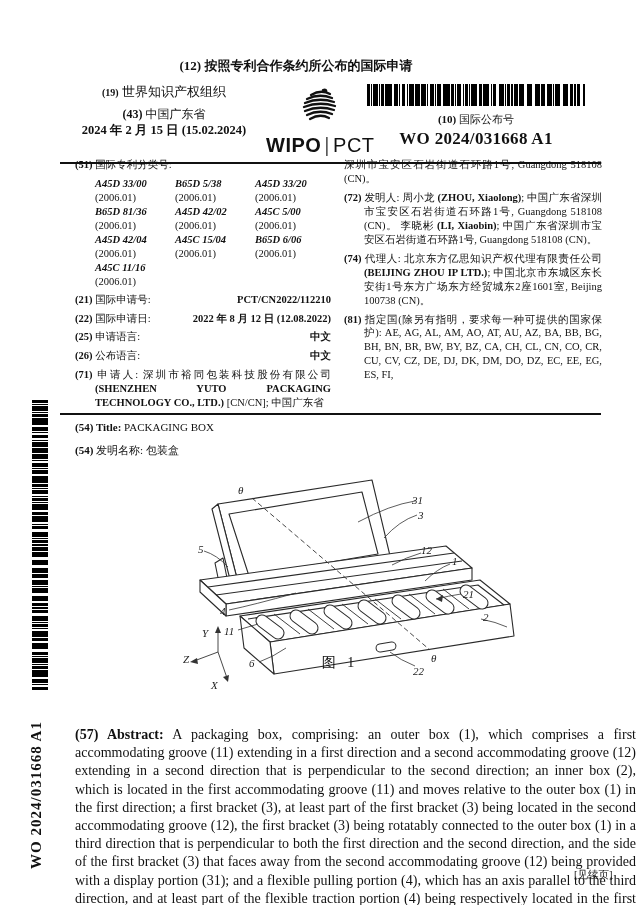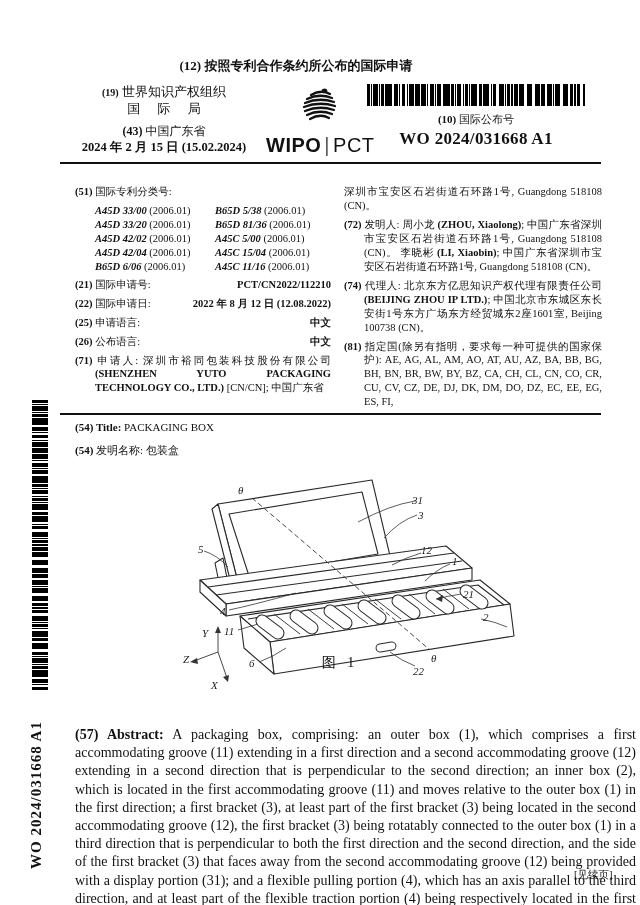--- a/index.html
+++ b/index.html
@@ -28,30 +28,30 @@
        repeating-linear-gradient(90deg,#000 0 1px,rgba(0,0,0,0) 1px 6px),
        repeating-linear-gradient(90deg,#000 0 3px,#fff 3px 7px);}
   #pub-no-block{top:112px;left:367px;width:218px;text-align:center;}
   #pub-no-label{font-size:11px;}
   #pub-no{font-size:17px;font-weight:bold;letter-spacing:.3px;margin-top:2px;white-space:nowrap;}
   .rule{left:60px;width:541px;height:2px;background:#111;}
   #rule1{top:162px;}
   #rule2{top:413px;}
 
   
-  #biblio{top:185px;left:75px;width:527px;display:flex;gap:13px;
+  #biblio{top:158px;left:75px;width:527px;display:flex;gap:13px;
           font-size:10.5px;line-height:1.33;}
   #col-left{width:256px;}
   #col-right{width:258px;}
   .entry{margin-bottom:5px;text-align:justify;}
   .hang{padding-left:20px;text-indent:-20px;}
   .cont{padding-left:0;}
   .kv{display:flex;justify-content:space-between;white-space:nowrap;gap:34px;}
   .kv .val{font-weight:bold;}
-  #ipc-grid{padding-left:20px;display:grid;grid-template-columns:1fr 1fr;column-gap:4px;}
+  #ipc-grid{padding-left:20px;display:grid;grid-template-columns:1fr 1fr 1fr;column-gap:4px;}
   #ipc-grid .code{font-weight:bold;font-style:italic;}
 
   
   #title-en{top:421px;left:75px;width:520px;font-size:11px;}
   #title-cn{top:443px;left:75px;width:520px;font-size:11px;}
 
   
   #barcode-left{top:400px;left:32px;width:16px;height:290px;
      background:
        repeating-linear-gradient(180deg,#000 0 1px,rgba(0,0,0,0) 1px 4px),
@@ -71,21 +71,20 @@
   #abstract{top:726px;left:75px;width:561px;font-size:14px;line-height:1.3;text-align:justify;}
   #continuation-note{top:868px;left:574px;font-size:10.5px;}
 </style>
 </head>
 <body>
 
 <div id="doc-kind" class="abs">(12) 按照专利合作条约所公布的国际申请</div>
 
 <div id="org-block" class="abs">
   <div><span class="small19">(19)</span> <span>世界知识产权组织</span></div>
-  <div id="org-bureau">国 际 局</div>
   <div id="pub-date-label"><span class="num">(43)</span> <span>中国广东省</span></div>
   <div id="pub-date">2024 年 2 月 15 日 (15.02.2024)</div>
 </div>
 
 <div id="logo-block" class="abs">
   <svg width="46" height="42" viewBox="0 0 46 42">
     <g fill="none" stroke="#111" stroke-width="2.3" stroke-linecap="round">
       <path d="M30 4 Q34 3 33 6"></path>
       <path d="M18 9  Q28 3  37 8"></path>
       <path d="M14 13 Q26 7  39 12"></path>

